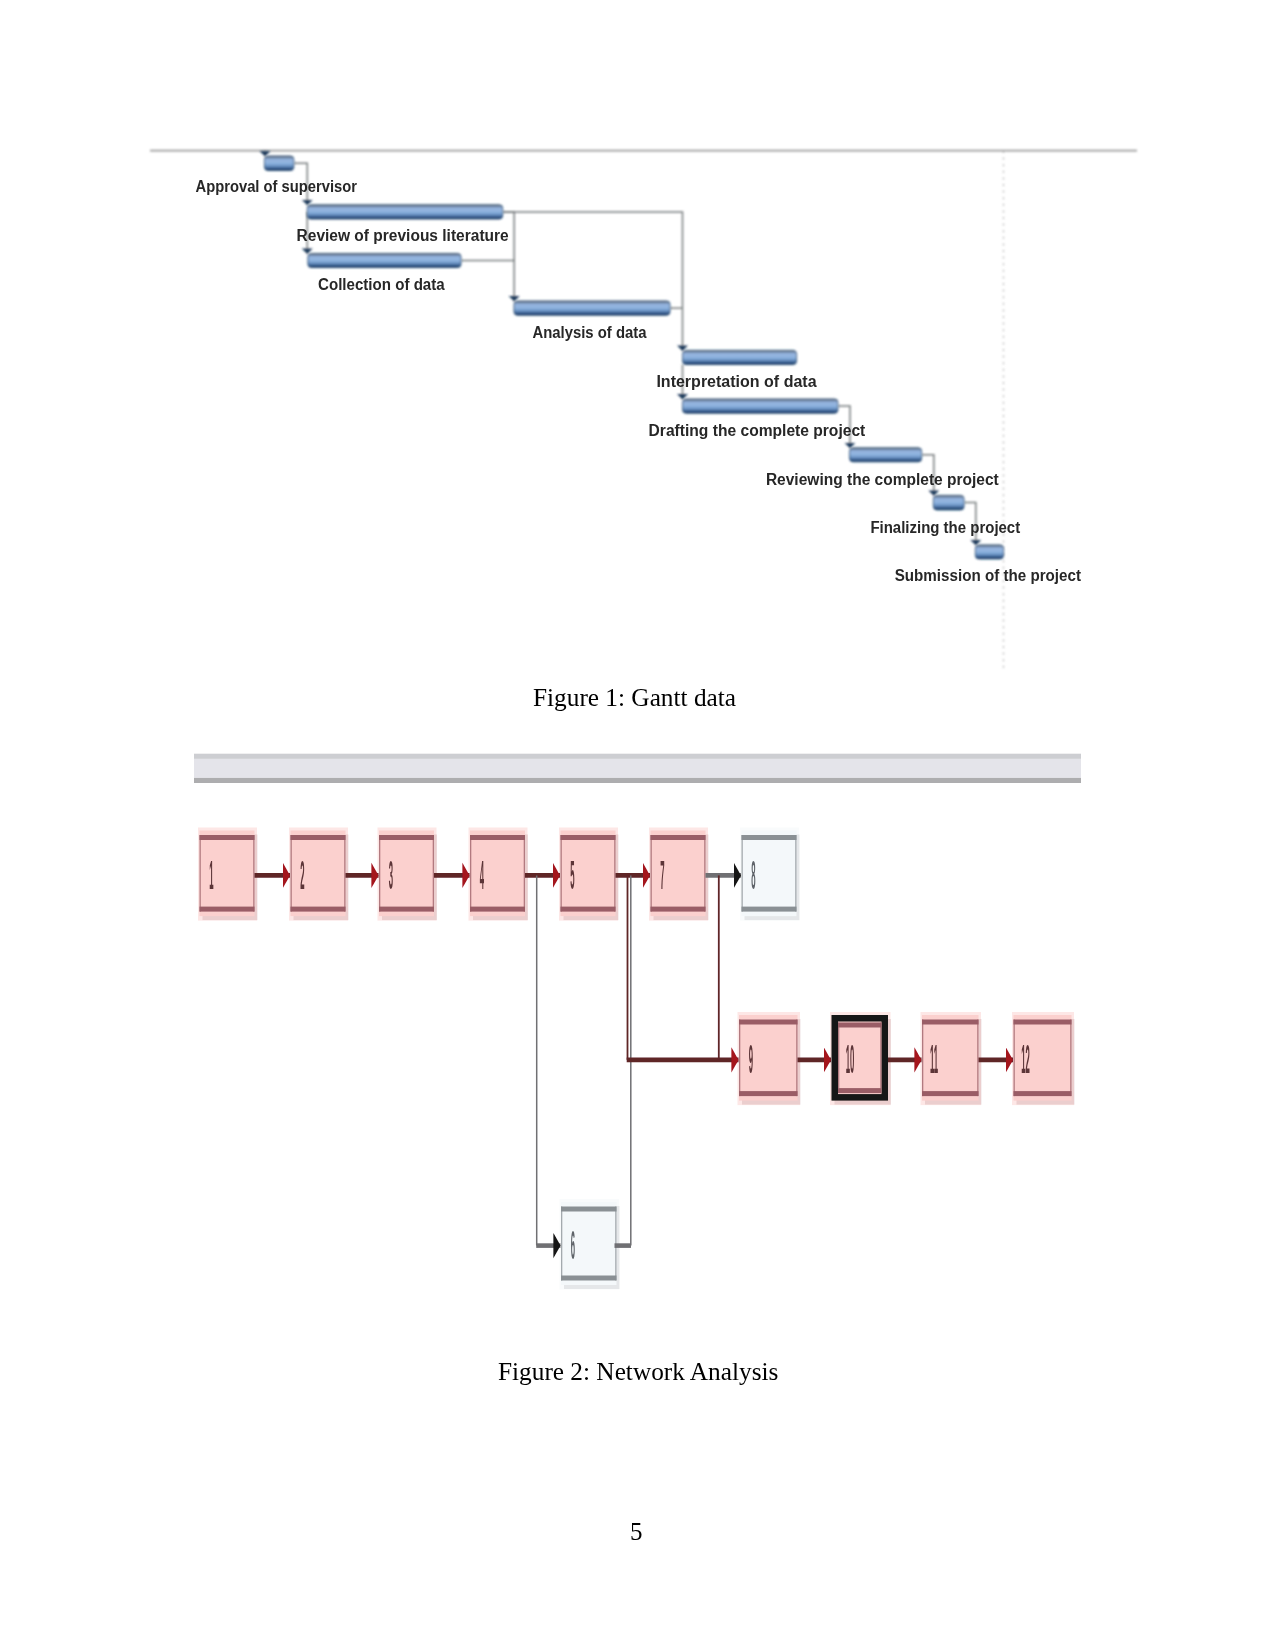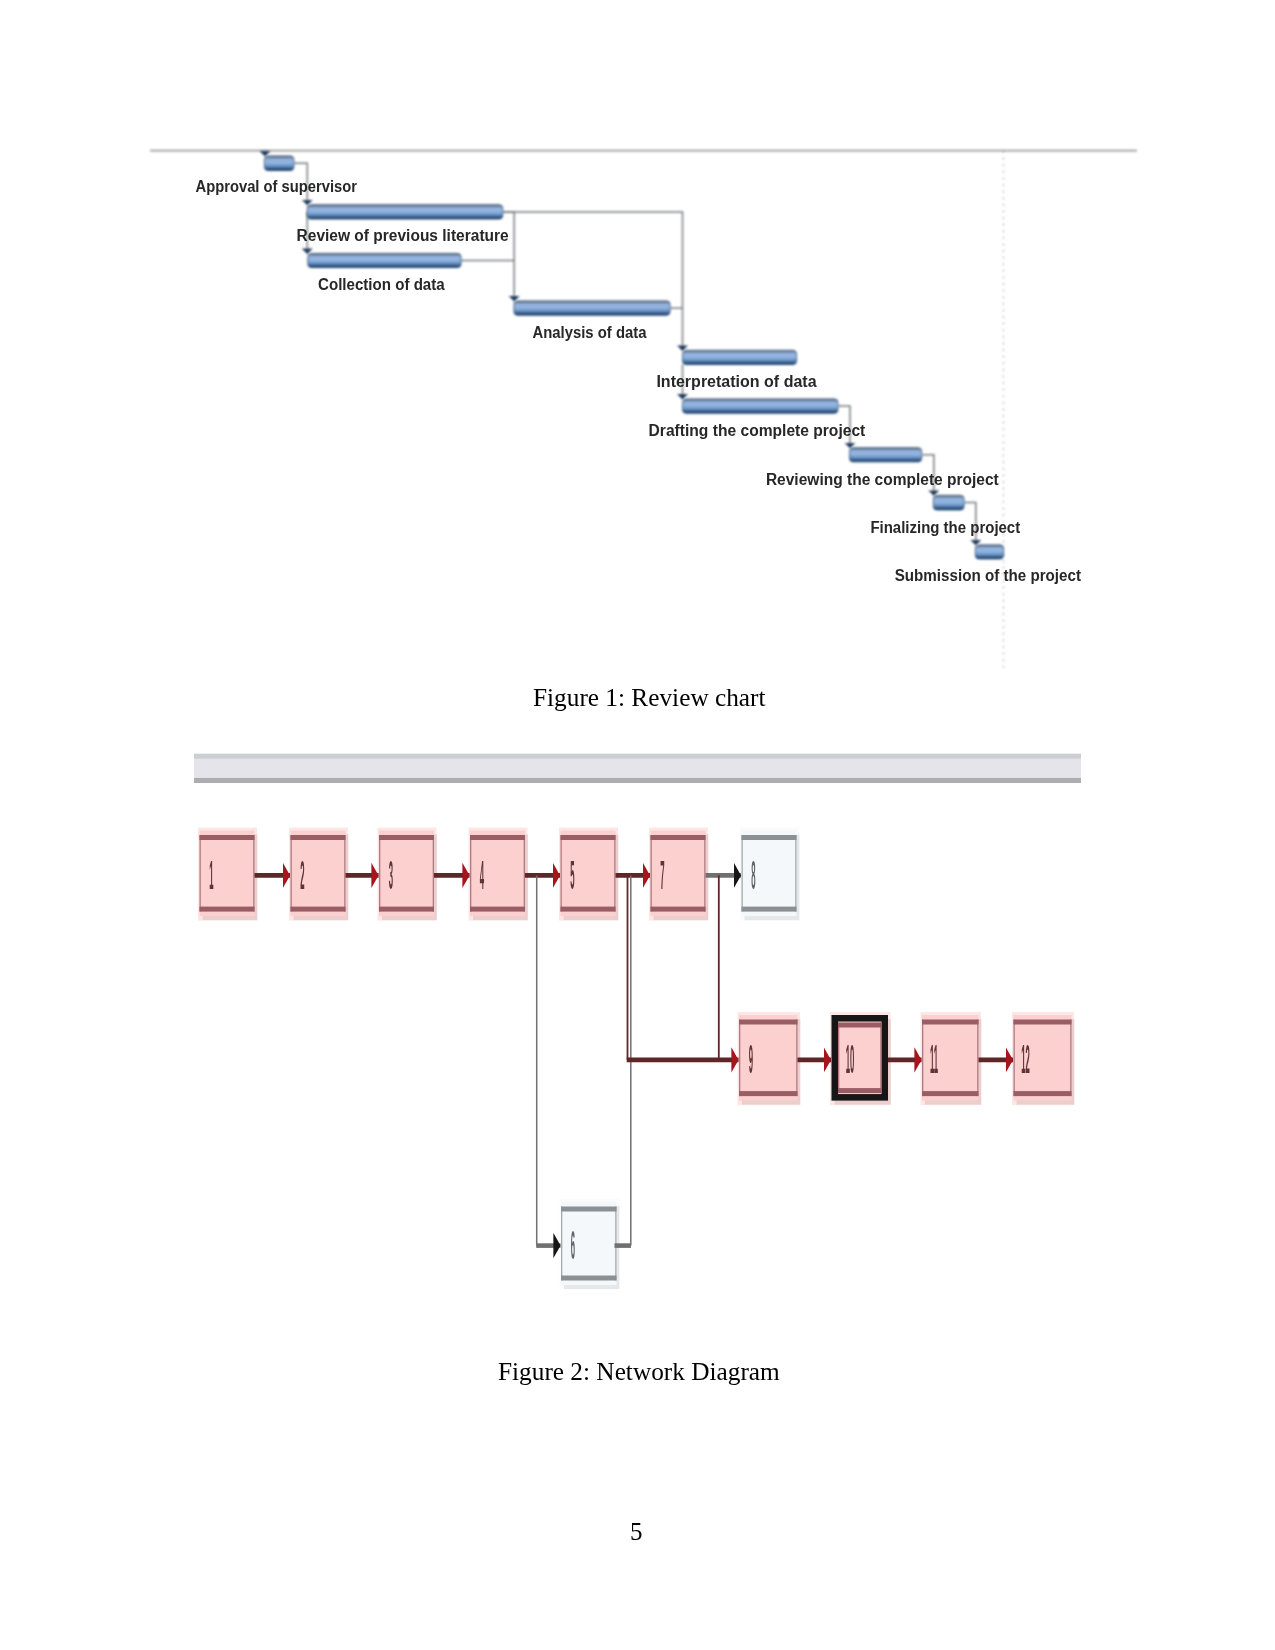--- a/index.html
+++ b/index.html
@@ -92,21 +92,21 @@
           <text x="318" y="289.9" font-family="&quot;Liberation Sans&quot;,sans-serif" font-size="17.4" font-weight="bold" fill="#272727" textLength="126.7" lengthAdjust="spacingAndGlyphs">Collection of data</text>
           <text x="532.4" y="338.4" font-family="&quot;Liberation Sans&quot;,sans-serif" font-size="17.4" font-weight="bold" fill="#272727" textLength="114.1" lengthAdjust="spacingAndGlyphs">Analysis of data</text>
           <text x="656.4" y="387.4" font-family="&quot;Liberation Sans&quot;,sans-serif" font-size="17.4" font-weight="bold" fill="#272727" textLength="160.2" lengthAdjust="spacingAndGlyphs">Interpretation of data</text>
           <text x="648.6" y="436.4" font-family="&quot;Liberation Sans&quot;,sans-serif" font-size="17.4" font-weight="bold" fill="#272727" textLength="216.7" lengthAdjust="spacingAndGlyphs">Drafting the complete project</text>
           <text x="765.9" y="485.4" font-family="&quot;Liberation Sans&quot;,sans-serif" font-size="17.4" font-weight="bold" fill="#272727" textLength="232.9" lengthAdjust="spacingAndGlyphs">Reviewing the complete project</text>
           <text x="870.4" y="533.4" font-family="&quot;Liberation Sans&quot;,sans-serif" font-size="17.4" font-weight="bold" fill="#272727" textLength="149.8" lengthAdjust="spacingAndGlyphs">Finalizing the project</text>
           <text x="894.7" y="581.4" font-family="&quot;Liberation Sans&quot;,sans-serif" font-size="17.4" font-weight="bold" fill="#272727" textLength="186.3" lengthAdjust="spacingAndGlyphs">Submission of the project</text>
         </g>
     </svg>
   </div>
-  <div class="caption" id="cap1" style="left:533px;top:683px;">Figure 1: Review chart</div>
+  <div class="caption" id="cap1" style="left:533px;top:683px;">Figure 1: Gantt data</div>
   <div class="netwrap">
     <svg id="netsvg" width="1275" height="620" viewBox="0 0 1275 620">
       <defs>
         <filter id="softN" filterUnits="userSpaceOnUse" x="0" y="0" width="1275" height="620">
             <feGaussianBlur stdDeviation="0.55"></feGaussianBlur>
           </filter>
         <marker id="nArrowRed" viewBox="0 0 7.6 26" refX="7.4" refY="13" markerWidth="7.6" markerHeight="26" orient="auto" markerUnits="userSpaceOnUse">
           <path d="M0.3 0.4 L0.3 25.6 L7.4 13 Z" fill="#a4121f"></path>
         </marker>
         <marker id="nArrowDark" viewBox="0 0 7.6 26" refX="7.4" refY="13" markerWidth="7.6" markerHeight="26" orient="auto" markerUnits="userSpaceOnUse">
@@ -254,15 +254,15 @@
           <polyline points="536.7,145.39999999999998 536.7,515.5999999999999" fill="none" stroke="#6f6f73" stroke-width="1.5"></polyline>
           <line x1="536.2" y1="515.5999999999999" x2="560.5" y2="515.5999999999999" stroke="#6f6f73" stroke-width="4.6" marker-end="url(#nArrowDark)"></line>
           <line x1="614.5" y1="515.5999999999999" x2="631" y2="515.5999999999999" stroke="#6f6f73" stroke-width="4.6"></line>
           <polyline points="630.8,515.5999999999999 630.8,145.39999999999998" fill="none" stroke="#6f6f73" stroke-width="1.5"></polyline>
           <polyline points="627.5,145.39999999999998 627.5,329.89999999999986" fill="none" stroke="#5f2528" stroke-width="1.8"></polyline>
           <line x1="626.7" y1="329.89999999999986" x2="738.5" y2="329.89999999999986" stroke="#5f2528" stroke-width="4.6" marker-end="url(#nArrowRed)"></line>
           <polyline points="718.8,145.39999999999998 718.8,329.89999999999986" fill="none" stroke="#5f2528" stroke-width="1.8"></polyline>
         </g>
     </svg>
   </div>
-  <div class="caption" id="cap2" style="left:498px;top:1357px;">Figure 2: Network Diagram</div>
+  <div class="caption" id="cap2" style="left:498px;top:1357px;">Figure 2: Network Analysis</div>
   <div class="pagenum" style="left:630px;top:1518px;">5</div>
 </div>
 
 </body></html>

